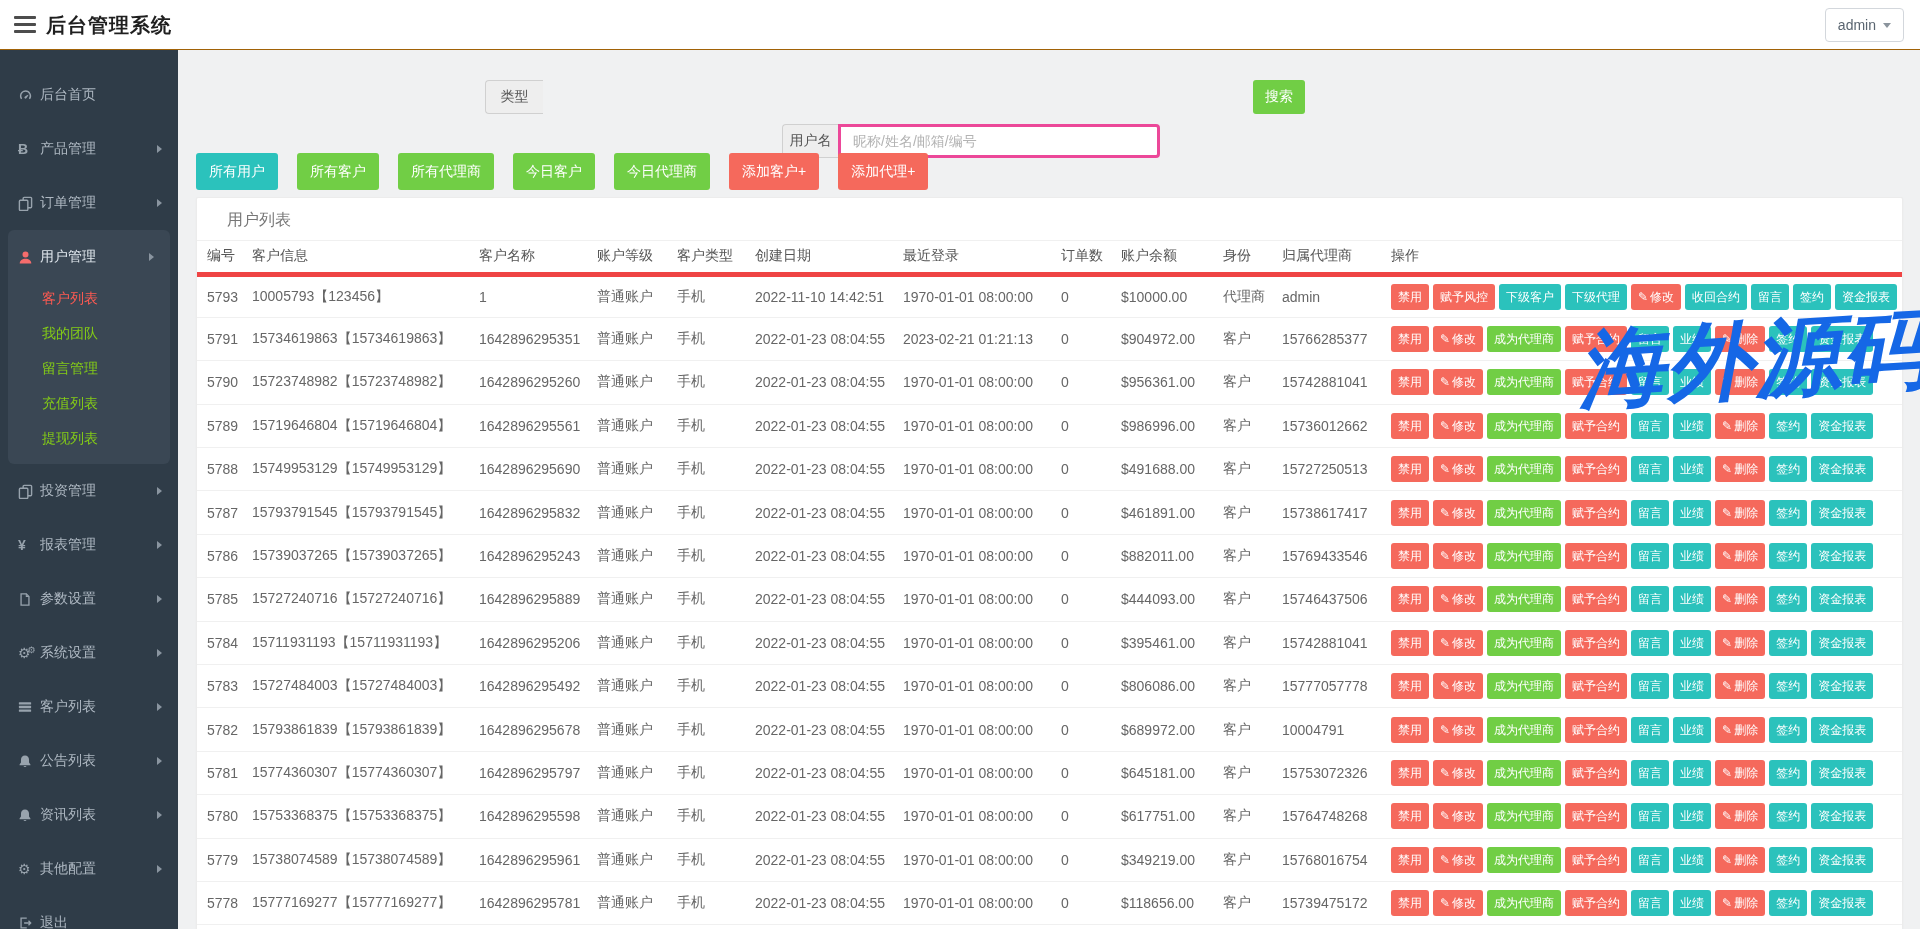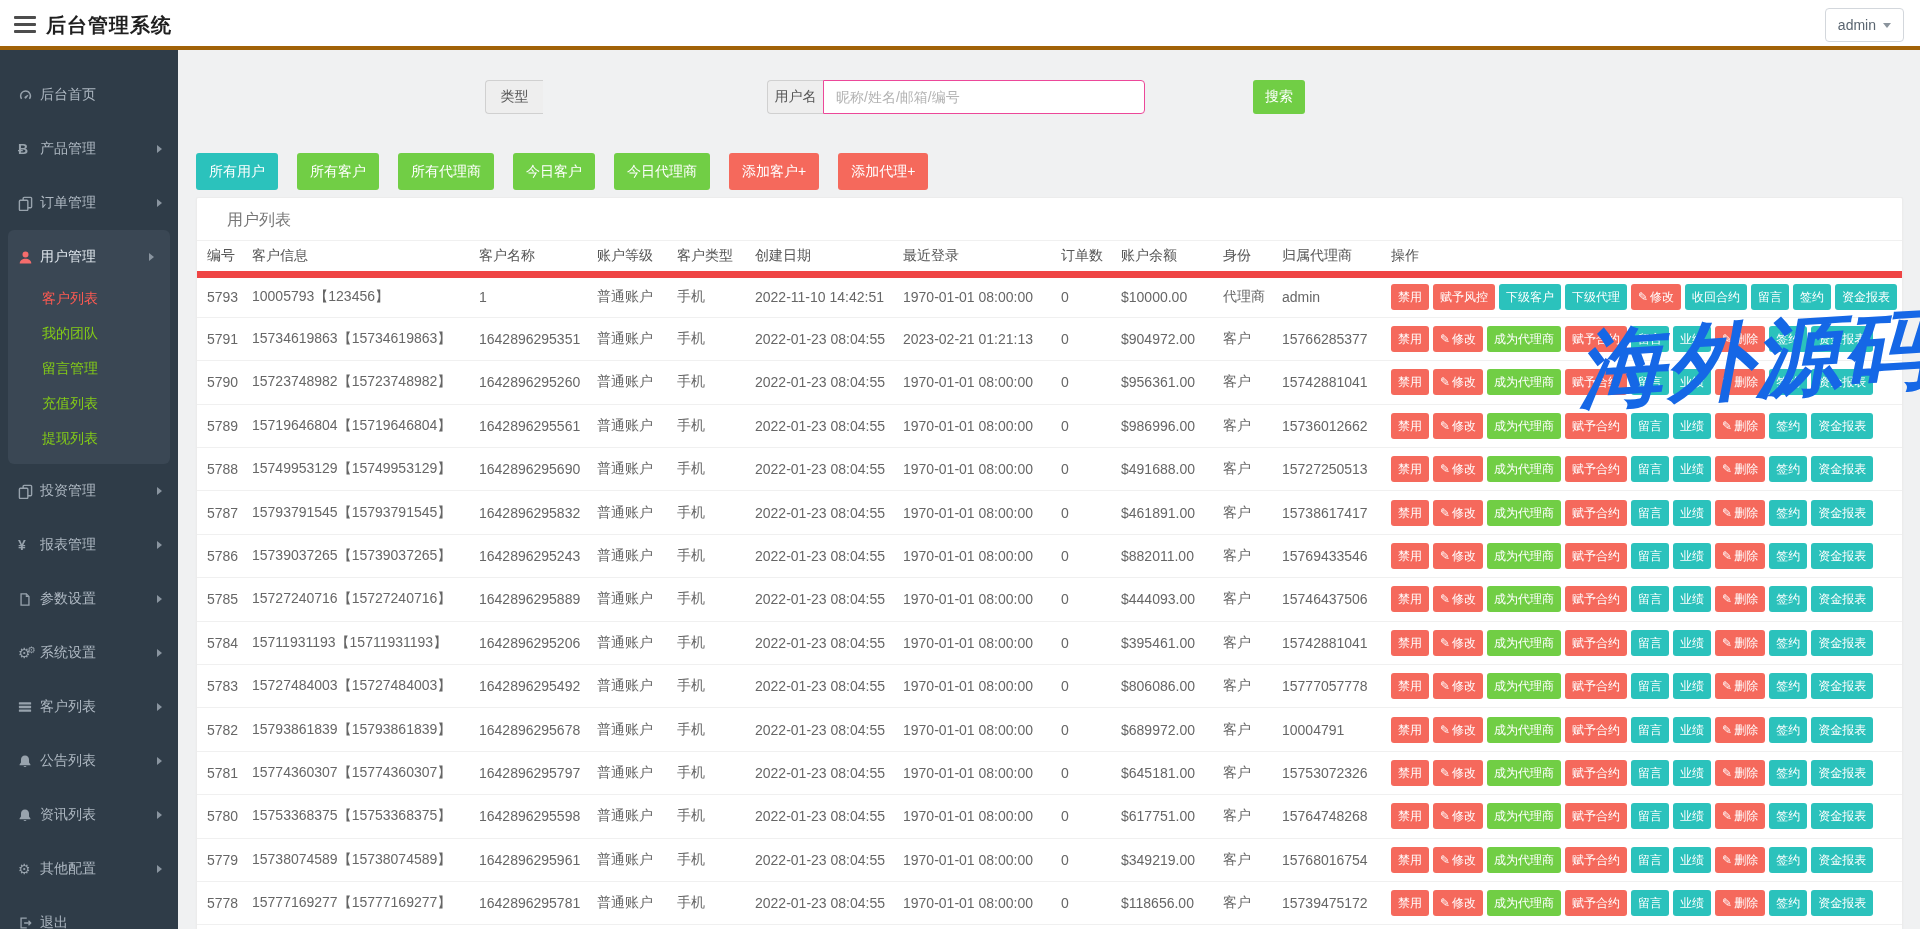--- a/index.html
+++ b/index.html
@@ -2,21 +2,21 @@
 <html><head>
 <meta charset="utf-8">
 <style>
   * { margin:0; padding:0; box-sizing:border-box; }
   html,body { width:1920px; height:929px; overflow:hidden; background:#f0f1f2;
     font-family:"Liberation Sans","DejaVu Sans",sans-serif; }
   body { position:relative; }
 
   
   .header { position:absolute; left:0; top:0; width:1920px; height:50px; background:#fff;
-    border-bottom:4px solid #a16207; z-index:5; }
+    border-bottom:1px solid #a16207; z-index:5; }
   .hamburger { position:absolute; left:14px; top:16px; width:22px; height:18px; cursor:pointer; }
   .hamburger span { display:block; width:22px; height:3px; background:#4d4d4d; border-radius:1px; margin-bottom:4px; }
   .app-title { position:absolute; left:46px; top:12px; font-size:20px; color:#1f1f1f; font-weight:600; letter-spacing:1px; }
   .user-dropdown { position:absolute; right:16px; top:8px; height:34px; border:1px solid #d3d7dc; border-radius:4px;
     background:#fff; padding:0 12px; display:flex; align-items:center; gap:7px; color:#5a6570; font-size:14px; cursor:pointer; }
   .caret-d { width:0; height:0; border-left:4px solid transparent; border-right:4px solid transparent; border-top:5px solid #8b949d; }
 
   
   .sidebar { position:absolute; left:0; top:50px; width:178px; height:879px; background:#2f3c48; padding-top:18px; z-index:4; }
   .side-item { position:relative; height:54px; display:flex; align-items:center; padding-left:18px; cursor:pointer; }
@@ -32,47 +32,47 @@
   .side-sub { height:35px; line-height:35px; padding-left:34px; font-size:14px; color:#84cc16; cursor:pointer; }
   .side-sub.active { color:#ff5a52; }
 
   
   .content { position:absolute; left:178px; top:50px; width:1742px; height:879px; background:#f0f1f2; }
 
   
   .search-row { position:absolute; top:30px; left:0; width:100%; height:34px; }
   .igroup { position:absolute; display:flex; height:34px; }
   .g-type { left:307px; width:260px; }
-  .g-user { left:589px; width:378px; }
+  .g-user { left:604px; width:378px;margin-top:44px; }
   .addon { display:flex; align-items:center; justify-content:center; background:#eee; border:1px solid #d0d0d0;
     border-right:none; border-radius:4px 0 0 4px; color:#555; font-size:14px; padding:0 10px; white-space:nowrap; }
   .g-type .addon { width:58px; }
   .g-user .addon { width:56px; }
   .select { position:relative; flex:1; background:#fff; border:1px solid #d0d0d0; border-radius:0 4px 4px 0;
     display:flex; align-items:center; padding:0 10px; font-size:14px; color:#333; cursor:pointer; }
   .chev { position:absolute; right:10px; top:12px; width:8px; height:8px;
     border-right:2px solid #333; border-bottom:2px solid #333; transform:rotate(45deg) scale(1,.8); }
-  .tinput { flex:1; border:1px solid #ec4899; border-radius:0 4px 4px 0; padding:0 12px; font-size:14px; color:#333; outline:none; }
+  .tinput { flex:1; border:3px solid #ec4899; border-radius:0 4px 4px 0; padding:0 12px; font-size:14px; color:#333; outline:none; }
   .tinput::placeholder { color:#b3b3b3; }
   .btn { border:none; color:#fff; cursor:pointer; border-radius:3px; font-family:inherit; }
   .btn-search { position:absolute; left:1075px; top:0; height:34px; padding:0 12px; font-size:14px; }
   .btn-teal { background:#2bc2bc; }
   .btn-green { background:#71ce45; }
   .btn-red { background:#f5695c; }
 
   
   .filter-row { position:absolute; top:103px; left:18px; white-space:nowrap; }
   .f-btn { height:37px; padding:0 13px; font-size:14px; margin-right:19px; }
 
   
   .card { position:absolute; left:18px; top:147px; width:1707px; height:790px; background:#fff;
     border:1px solid #ececec; border-radius:2px; box-shadow:0 1px 2px rgba(0,0,0,.04); }
   .card-title { height:43px; line-height:43px; padding-left:30px; color:#777; font-size:16px; border-bottom:1px solid #f0f0f0; }
   .utable { width:100%; border-collapse:collapse; table-layout:fixed; }
-  .utable th { height:33px; font-size:14px; color:#555; font-weight:normal; text-align:left; border-bottom:7px solid #ef4444; overflow:hidden; white-space:nowrap; }
+  .utable th { height:33px; font-size:14px; color:#555; font-weight:normal; text-align:left; border-bottom:5px solid #ef4444; overflow:hidden; white-space:nowrap; }
   .utable td { height:43.4px; font-size:14px; color:#666; text-align:left; border-bottom:1px solid #f0f0f0; overflow:hidden; white-space:nowrap; }
   .utable th:first-child, .utable td:first-child { padding-left:10px; }
   .bal { color:#ff0000; }
   .lnk { color:#4a7ba6; cursor:pointer; }
   .abtn { display:inline-block; height:26px; line-height:26px; padding:0 7px; margin-right:4px;
     font-size:12px; color:#fff; border-radius:3px; cursor:pointer; }
   .pencil { margin-right:2px; font-size:12px; }
 
   
   .watermark { position:absolute; left:1400px; top:252px; font-size:86px; font-weight:bold; font-style:italic;

